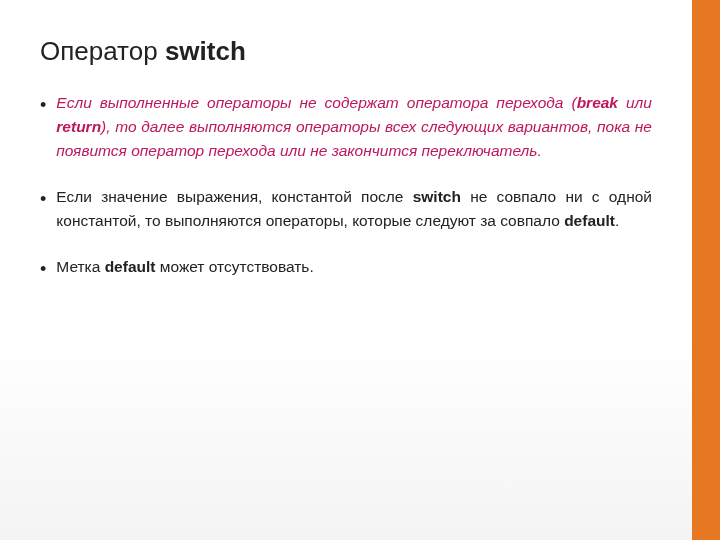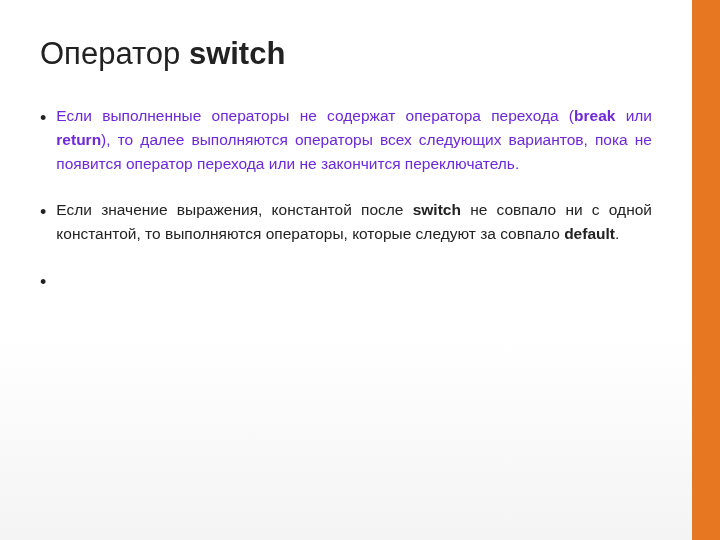--- a/index.html
+++ b/index.html
@@ -43,24 +43,24 @@
       pointer-events: none;
     }
 
     .orange-bar {
       width: 28px;
       background: #E87722;
       flex-shrink: 0;
     }
 
     .title {
-      font-size: 31px;
+      font-size: 26px;
       font-weight: normal;
       color: #222;
-      margin-bottom: 32px;
+      margin-bottom: 24px;
     }
 
     .title strong {
       font-weight: bold;
     }
 
     .bullet-list {
       list-style: none;
       padding: 0;
     }
@@ -85,21 +85,22 @@
 
     .bullet-text {
       flex: 1;
     }
 
     .bold-keyword {
       font-weight: bold;
     }
 
     .italic-highlight {
-      color: #6d28d9;
+      color: #be185d;
+      font-style: italic;
     }
   </style>
 </head>
 <body>
 
 <div class="slide-container">
   <div class="main-content">
     <h1 class="title">
       <span>Оператор </span><strong>switch</strong>
     </h1>
@@ -115,19 +116,22 @@
 
       <li>
         <span class="bullet-dot">•</span>
         <span class="bullet-text">
           <span>Если значение выражения, константой после </span><span class="bold-keyword">switch</span><span> не совпало ни с одной константой, то выполняются операторы, которые следуют за совпало </span><span class="bold-keyword">default</span><span>.</span>
         </span>
       </li>
 
       <li>
         <span class="bullet-dot">•</span>
+        <span class="bullet-text">
+          <span>Метка </span><span class="bold-keyword">default</span><span> может отсутствовать.</span>
+        </span>
       </li>
 
     </ul>
   </div>
 
   <div class="orange-bar"></div>
 </div>
 
 </body></html>

